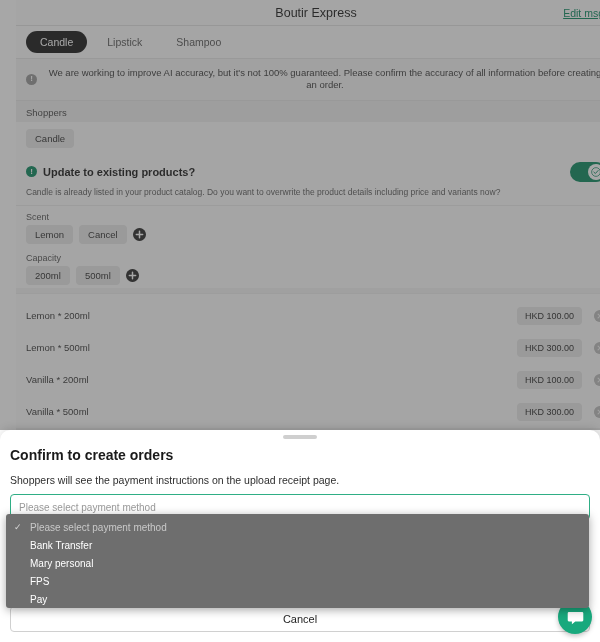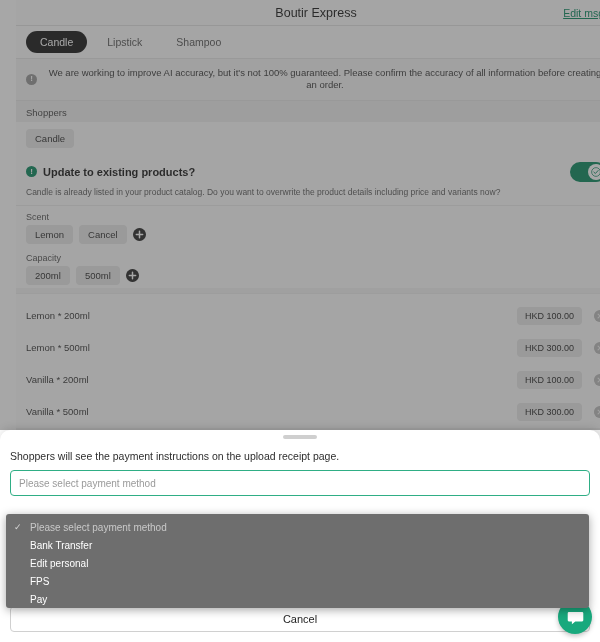--- a/index.html
+++ b/index.html
@@ -351,20 +351,21 @@
       </span>
     </div>
 
     <div class="page-scroll"></div>
   </div>
 
   <div class="dim"></div>
 
   <div class="sheet">
     <div class="grabber"></div>
+    <div class="sheet-title">Confirm to create orders</div>
     <div class="sheet-note">Shoppers will see the payment instructions on the upload receipt page.</div>
     <div class="select-box">
       <span>Please select payment method</span>
     </div>
 
     <div class="sheet-actions">
       <div class="btn cancel">Cancel</div>
     </div>
   </div>
 
@@ -378,21 +379,21 @@
     <div class="dd-item placeholder">
       <span class="dd-check">✓</span>
       <span>Please select payment method</span>
     </div>
     <div class="dd-item">
       <span class="dd-check"></span>
       <span>Bank Transfer</span>
     </div>
     <div class="dd-item">
       <span class="dd-check"></span>
-      <span>Edit personal</span>
+      <span>Mary personal</span>
     </div>
     <div class="dd-item">
       <span class="dd-check"></span>
       <span>FPS</span>
     </div>
     <div class="dd-item">
       <span class="dd-check"></span>
       <span>Pay</span>
     </div>
   </div>

